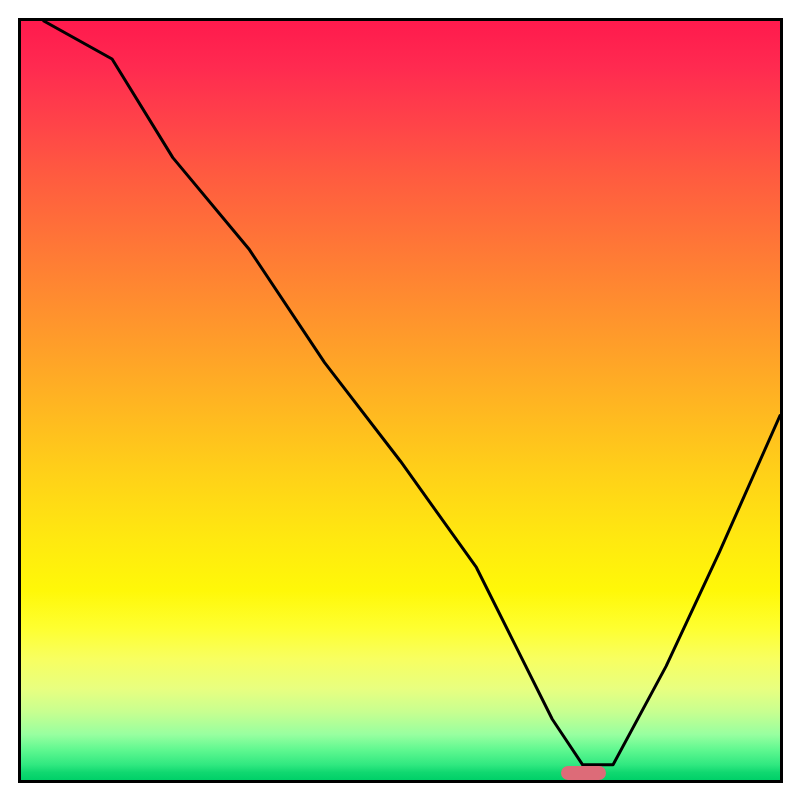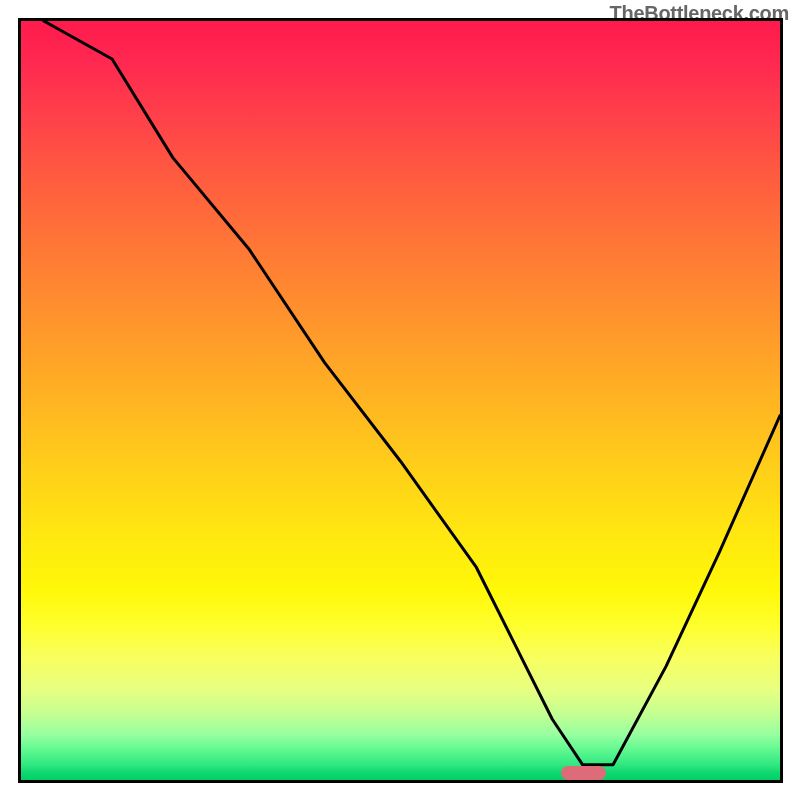--- a/index.html
+++ b/index.html
@@ -77,21 +77,20 @@
     font-weight: bold;
     color: #666666;
     letter-spacing: -0.3px;
   }
 </style>
 </head>
 <body>
 
 <div class="chart-container">
 
-  <div class="attribution">TheBottleneck.com</div>
 
   <div class="plot-area">
     <div class="gradient-bg"></div>
 
     <svg class="curve-svg" viewBox="0 0 760 760" preserveAspectRatio="none">
       <path id="curve-path" fill="none" stroke="#000000" stroke-width="3" stroke-linecap="round" stroke-linejoin="round" d="M0.0 -152.0 L22.8 0.0 L91.2 38.0 L152.0 136.8 L228.0 228.0 L304.0 342.0 L380.0 440.8 L456.0 547.2 L494.0 623.2 L532.0 699.2 L562.4 744.8 L592.8 744.8 L646.0 646.0 L699.2 532.0 L760.0 395.2"></path>
     </svg>
 
     <div class="marker" id="marker-pill" style="left: 539.6px; width: 45.6px; bottom: 0px; background: rgb(221, 107, 120);"></div>
   </div>

